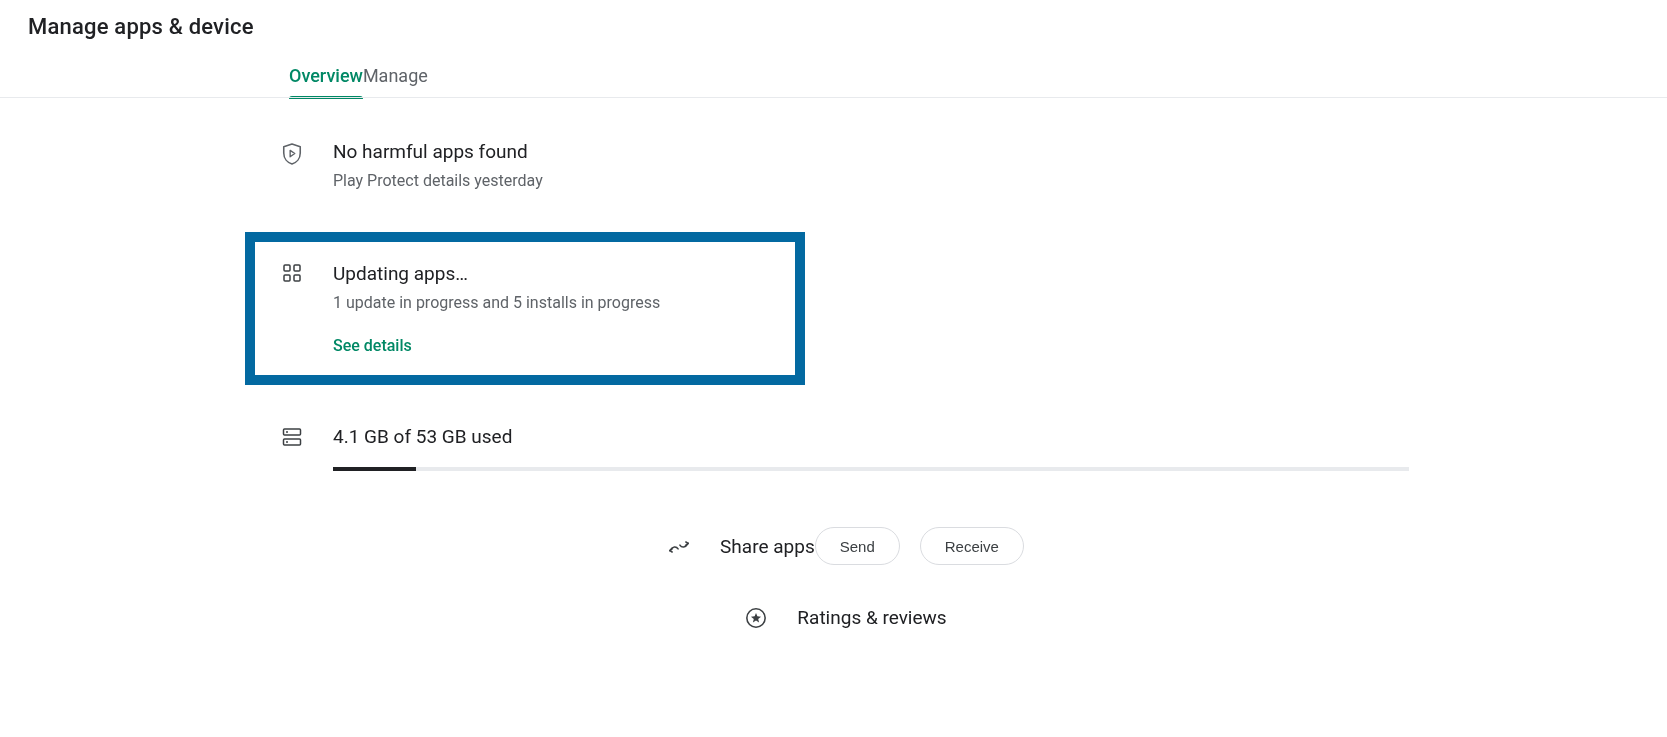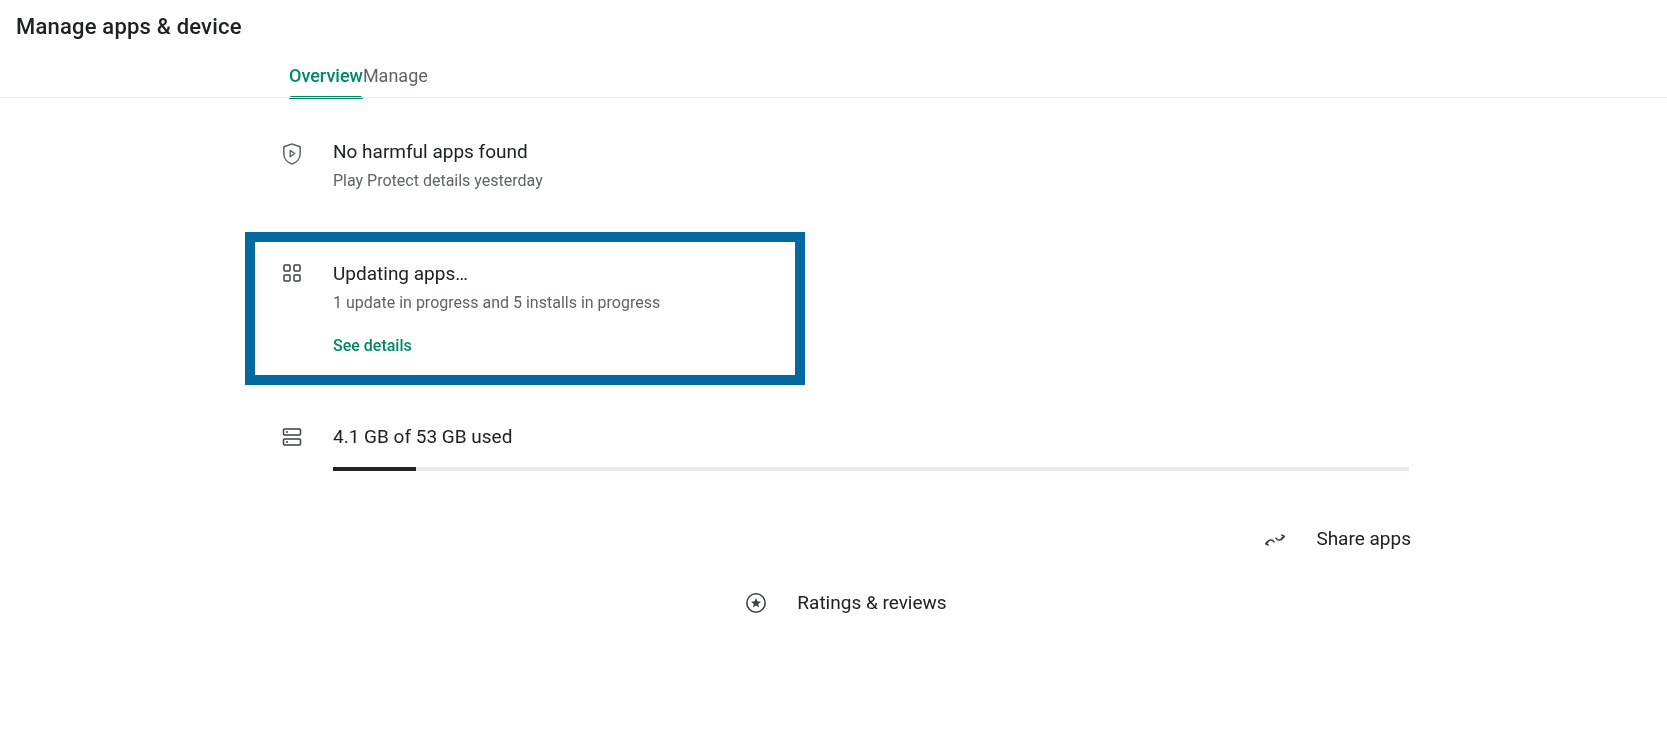--- a/index.html
+++ b/index.html
@@ -1,19 +1,19 @@
 <!DOCTYPE html>
 <html><head>
   <meta charset="utf-8">
   <style>
     * { box-sizing: border-box; margin: 0; padding: 0; }
     html, body { width: 1667px; height: 737px; background: #ffffff; font-family: "Google Sans", Roboto, Arial, sans-serif; color: #202124; -webkit-font-smoothing: antialiased; }
     .page { width: 100%; height: 100%; }
 
-    .page-title { position: absolute; left: 16px; top: 14px; font-size: 22px; font-weight: 500; color: #202124; letter-spacing: .2px; }
+    .page-title { position: absolute; left: 28px; top: 14px; font-size: 22px; font-weight: 500; color: #202124; letter-spacing: .2px; }
 
     .tabs { position: absolute; left: 289px; top: 58px; display: flex; align-items: flex-end; height: 40px; }
     .tab { font-size: 18px; color: #5f6368; padding: 6px 0 12px 0; cursor: pointer; position: relative; }
     .tab.active { color: #018865; font-weight: 500; }
     .tab.active::after { content: ""; position: absolute; left: 0; right: 0; bottom: -1px; height: 3px; background: #018865; border-radius: 3px 3px 0 0; }
 
     .divider { position: absolute; left: 0; right: 0; top: 97px; height: 1px; background: #e8eaed; }
 
     .content { position: absolute; left: 281px; top: 140px; width: 1130px; }
 
@@ -22,21 +22,21 @@
     .text-col { flex: 1; }
     .row-title { font-size: 19px; color: #202124; font-weight: 400; line-height: 24px; }
     .row-subtitle { margin-top: 6px; font-size: 16px; color: #5f6368; line-height: 22px; }
     .row-link { margin-top: 22px; font-size: 16px; color: #018865; font-weight: 500; cursor: pointer; }
 
     .highlight { border: 10px solid #0369a1; border-radius: 0; padding: 20px 28px 20px 0px; margin-left: -36px; width: 560px; }
 
     .storage-bar { position: relative; margin-top: 18px; height: 4px; background: #e8eaed; width: 1076px; }
     .storage-fill { position: absolute; left: 0; top: 0; height: 4px; background: #202124; }
 
-    .share-row { display: flex; align-items: center; justify-content: flex-end; width: 1130px; }
+    .share-row { display: flex; align-items: center; justify-content: center; width: 1130px; }
     .share-left { display: flex; align-items: center; gap: 30px; }
     .share-title { font-size: 19px; color: #202124; }
     .btn { border: 1px solid #dadce0; background: #fff; border-radius: 20px; height: 38px; padding: 0 24px; font-size: 15px; color: #3c4043; cursor: pointer; }
     .btn + .btn { margin-left: 16px; }
 
     .ratings-row { display: flex; align-items: center; gap: 30px; margin-top: 40px; justify-content: center; }
     .ratings-title { font-size: 19px; color: #202124; }
     svg { display: block; }
   </style>
 </head>
@@ -106,20 +106,24 @@
         <div class="icon-col">
           <svg width="22" height="18" viewBox="0 0 24 18">
             <path d="M2 13 C5 8 9 8 11 11" stroke="#3c4043" stroke-width="1.7" fill="none" stroke-linecap="round"></path>
             <path d="M22 5 C19 10 15 10 13 7" stroke="#3c4043" stroke-width="1.7" fill="none" stroke-linecap="round"></path>
             <path d="M2 13 L4.5 11 M2 13 L4.5 14.5" stroke="#3c4043" stroke-width="1.7" fill="none" stroke-linecap="round"></path>
             <path d="M22 5 L19.5 7 M22 5 L19.5 3.5" stroke="#3c4043" stroke-width="1.7" fill="none" stroke-linecap="round"></path>
           </svg>
         </div>
         <div class="share-title">Share apps</div>
       </div>
+      <div>
+        <button class="btn">Send</button>
+        <button class="btn">Receive</button>
+      </div>
     </div>
 
     <div class="ratings-row">
       <div class="icon-col">
         <svg width="22" height="22" viewBox="0 0 24 24">
           <circle cx="12" cy="12" r="10" stroke="#3c4043" stroke-width="1.7" fill="none"></circle>
           <path d="M12 6.5 L13.5 10.2 L17.5 10.5 L14.4 13 L15.4 16.8 L12 14.6 L8.6 16.8 L9.6 13 L6.5 10.5 L10.5 10.2 Z" fill="#3c4043"></path>
         </svg>
       </div>
       <div class="ratings-title">Ratings &amp; reviews</div>

